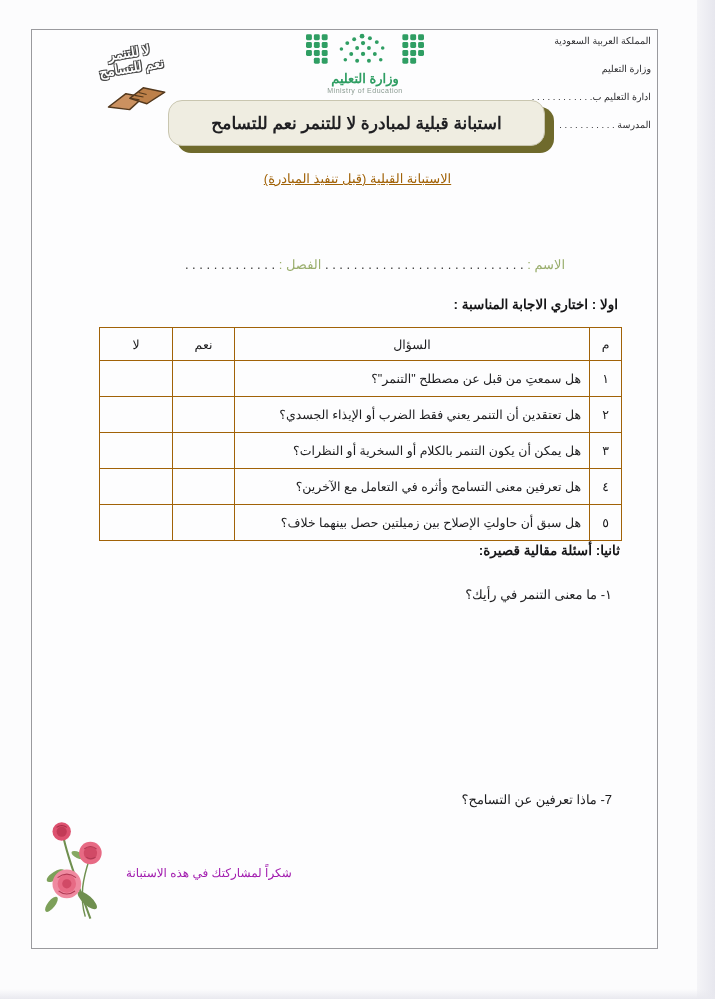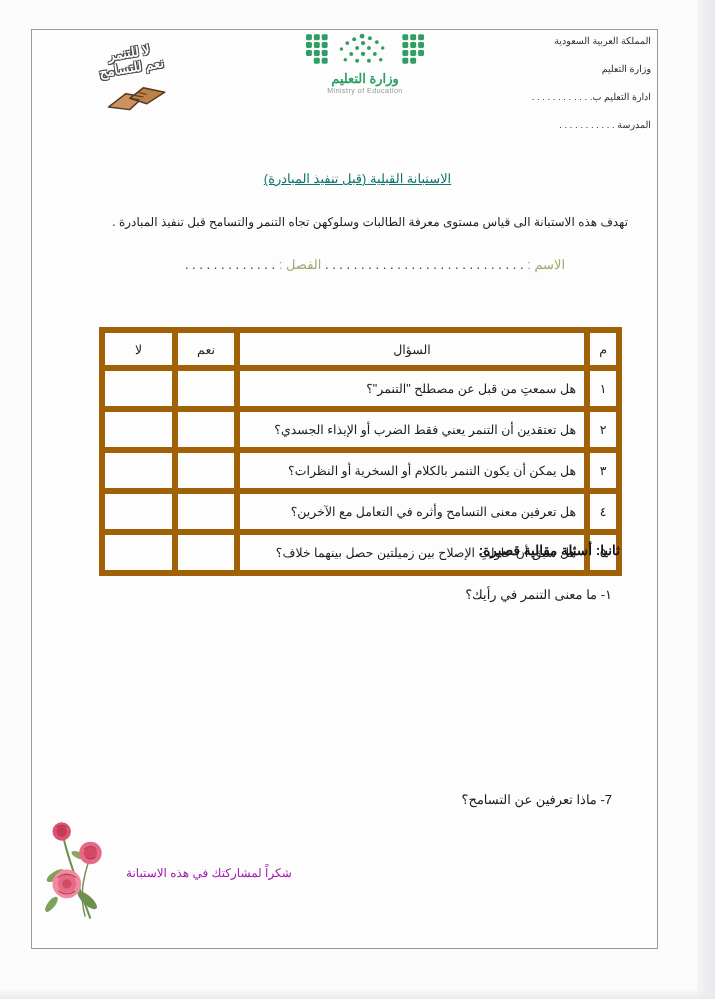--- a/index.html
+++ b/index.html
@@ -32,36 +32,36 @@
   .initv svg{margin-top:2px;}
 
   
   .banner{position:absolute;top:100px;right:170px;width:375px;height:44px;
     background:#efede1;border:1px solid #c9c6b0;border-radius:14px;
     box-shadow:9px 7px 0 0 #6f6a2c;
     display:flex;align-items:center;justify-content:center;}
   .banner span{font-size:17px;font-weight:bold;color:#1f1f22;}
 
   .subtitle{position:absolute;top:171px;left:0;right:0;text-align:center;
-    font-size:13px;color:#0f766e;}
+    font-size:13px;color:#a16207;}
   .subtitle span{text-decoration:underline;}
 
   .intro{position:absolute;top:215px;right:87px;width:525px;font-size:12px;
     white-space:nowrap;text-align:right;color:#222;}
 
   .nameline{position:absolute;top:257px;right:150px;font-size:13px;white-space:nowrap;color:#333;text-align:center;}
   .nameline .lbl{color:#9aae6d;}
   .nameline .dots{letter-spacing:1px;color:#3a3a3a;}
 
   .sec-head{position:absolute;font-size:13.5px;font-weight:bold;color:#151517;white-space:nowrap;}
   #sec1-head{top:296px;right:97px;}
   #sec2-head{top:542px;right:95px;}
 
   table.quiz{position:absolute;top:327px;right:93px;width:523px;border-collapse:collapse;direction:rtl;}
-  table.quiz th,table.quiz td{border:6px solid #a16207;font-weight:normal;font-size:12.5px;color:#1c1c1e;}
+  table.quiz th,table.quiz td{border:1px solid #a16207;font-weight:normal;font-size:12.5px;color:#1c1c1e;}
   table.quiz th{height:30px;text-align:center;}
   table.quiz td{height:33px;margin-left:28px;}
   table.quiz td.qc{text-align:right;padding-right:8px;}
   table.quiz td.nc{text-align:center;}
 
   .essay-q{position:absolute;right:103px;font-size:13px;color:#1c1c1e;white-space:nowrap;}
   #q1{top:587px;} #q2{top:694px;} #q3{top:792px;}
 
   .thanks{position:absolute;top:866px;left:126px;font-size:12px;color:#a21caf;white-space:nowrap;}
   .roses{position:absolute;top:816px;left:33px;}
@@ -141,34 +141,37 @@
       <svg width="76" height="40" viewBox="0 0 80 44">
         <g transform="rotate(-4 40 22)" stroke="#53381d" stroke-width="1.6" stroke-linejoin="round">
           <path d="M8 25 L30 15 L48 23 L30 33 Z" fill="#cb9160"></path>
           <path d="M72 23 L50 13 L33 21 L50 31 Z" fill="#bd8049"></path>
           <path d="M34 21 l9 4 M39 19 l9 4 M44 17 l8 4" fill="none" stroke-width="1.2"></path>
         </g>
       </svg>
     </span>
   </div>
 
+  <div class="banner">
+    <span>استبانة قبلية لمبادرة لا للتنمر نعم للتسامح</span>
+  </div>
 
   <div class="subtitle">
     <span>الاستبانة القبلية (قبل تنفيذ المبادرة)</span>
   </div>
 
-  <div class="intro">تهدف هذه الاستبانة الى قياس مستوى معرفة الطالبات وسلوكهن تجاه التنمر والتسامح قبل تنفيذ المبادرة .</div>
 
   <div class="nameline">
     <span class="lbl">الاسم :</span>
     <span class="dots">. . . . . . . . . . . . . . . . . . . . . . . . . . . .</span>
     <span class="lbl">الفصل :</span>
     <span class="dots">. . . . . . . . . . . . .</span>
   </div>
 
+  <div class="sec-head" id="sec1-head">اولا : اختاري الاجابة المناسبة :</div>
 
   <table class="quiz">
     <colgroup>
         <col style="width:32px">
         <col>
         <col style="width:62px">
         <col style="width:73px">
       </colgroup>
     <thead>
       <tr>

